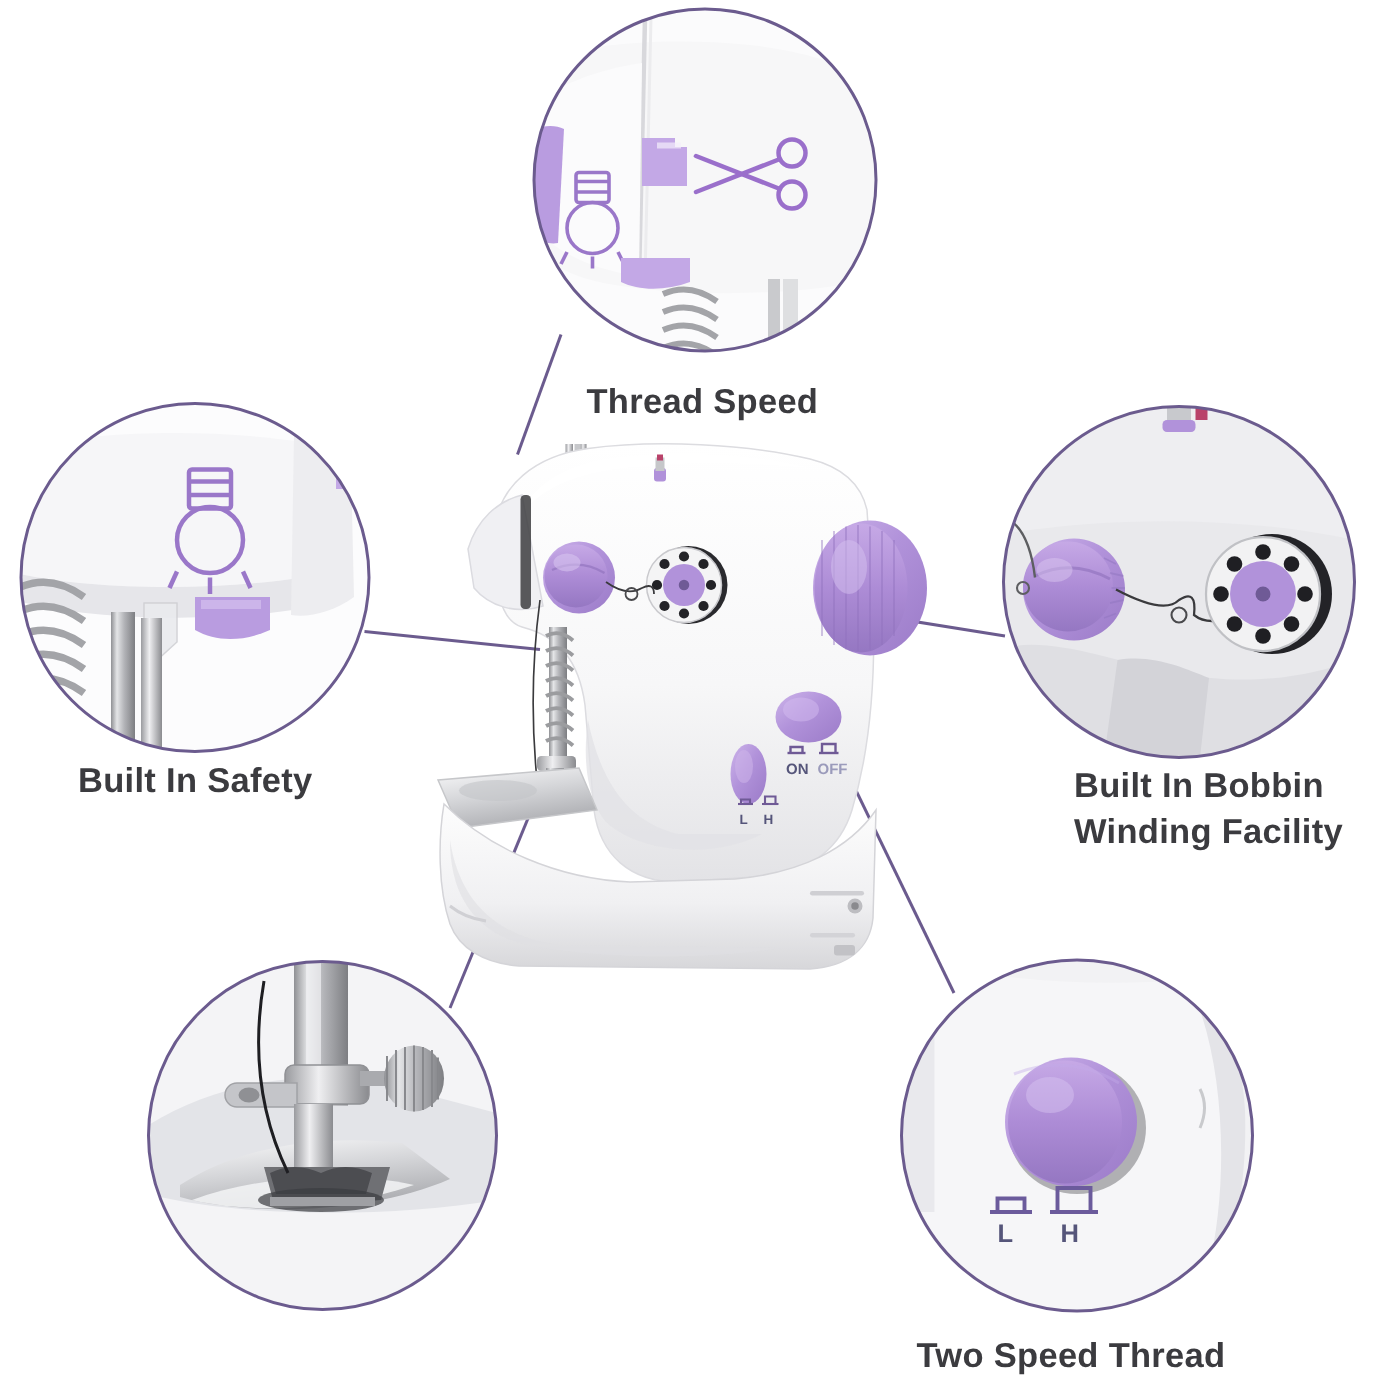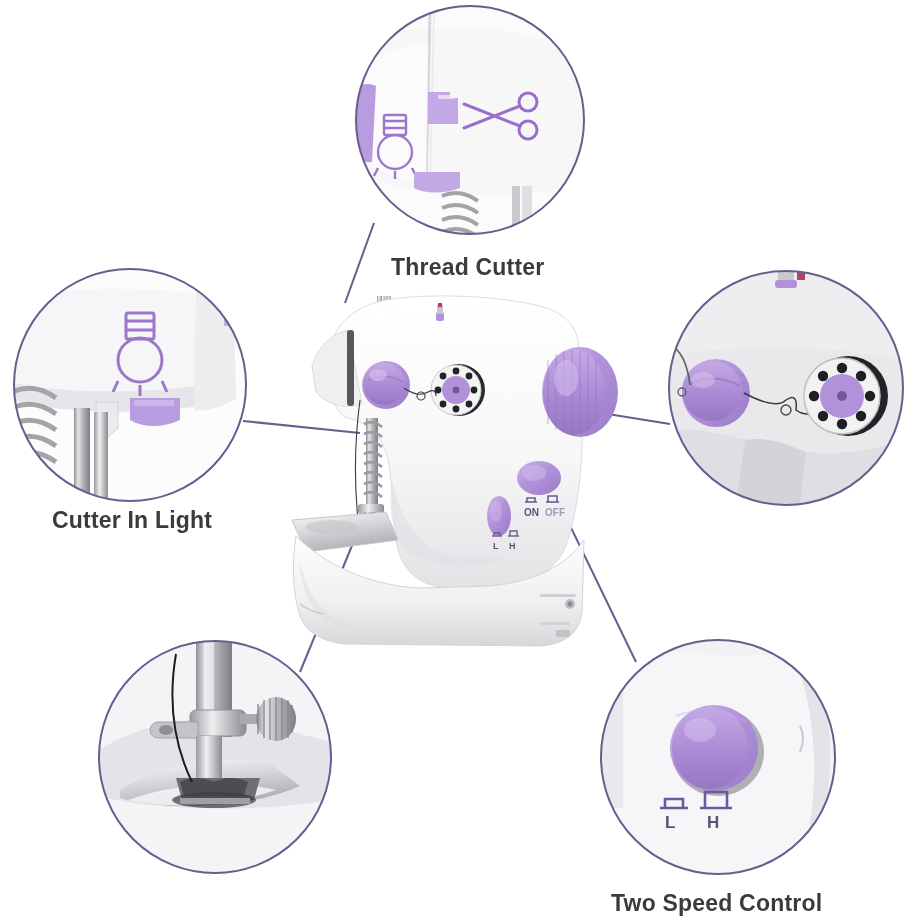--- a/index.html
+++ b/index.html
@@ -478,21 +478,23 @@
           <path d="M705 808 v-16 h22 v16"></path>
         </g>
         <text x="707" y="828" font-family="Liberation Sans, sans-serif" font-size="17" font-weight="bold" fill="#55557a">H</text>
 
         <path d="M800 726 q6 12 0 26" stroke="#c9cacd" stroke-width="2" fill="none"></path>
       </g>
       <circle cx="718" cy="757" r="117" fill="none" stroke="#6b5b8e" stroke-width="2"></circle>
     </g>
   </svg>
 
-  <div class="label" id="lbl-thread">Thread Cutter</div>
-
-  <div class="label" id="lbl-light">Cutter In Light</div>
-
-
-
-  <div class="label" id="lbl-speed">Two Speed Control</div>
+  <div class="label" id="lbl-thread">Thread Speed</div>
+
+  <div class="label" id="lbl-light">Built In Safety</div>
+
+  <div class="label" id="lbl-bobbin">Built In Bobbin
+Winding Facility</div>
+
+
+  <div class="label" id="lbl-speed">Two Speed Thread</div>
 
 </div>
 
 </body></html>

